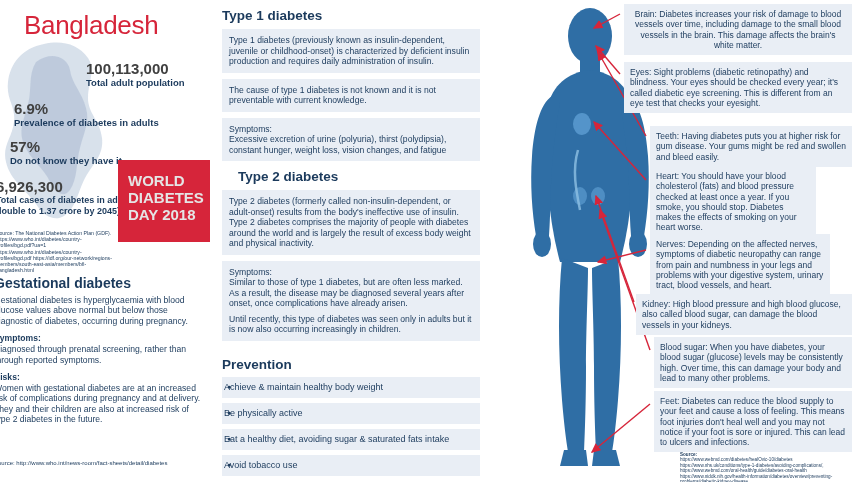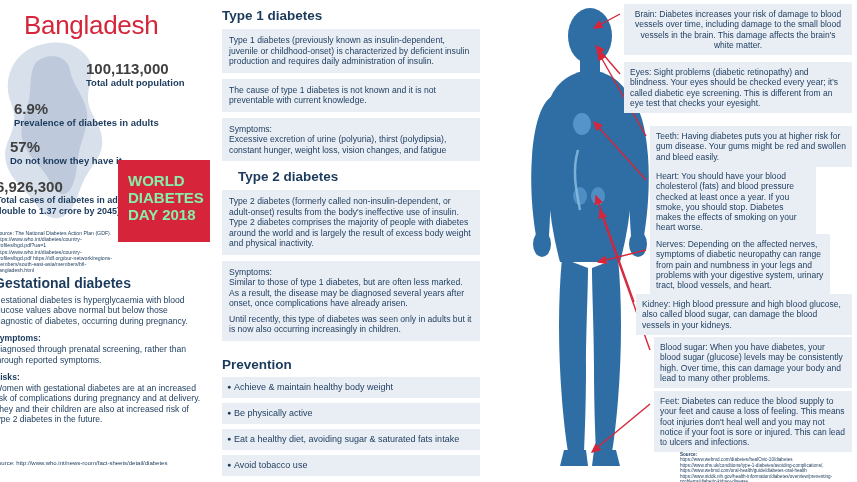--- a/index.html
+++ b/index.html
@@ -32,21 +32,21 @@
   .stat-2 { left:14px; top:100px; }
   .stat-3 { left:10px; top:138px; }
   .stat-4 { left:-4px; top:178px; }
   .stat-4 .sub { font-size:9px; }
   .src-small {
     position:absolute; left:-4px; top:230px; width:120px;
     font-size:5.2px; line-height:6.2px; color:#1b3a5c;
   }
   .wdd-badge {
     position:absolute; left:118px; top:160px; width:92px; height:82px;
-    background:#d6253a; color:#86efac; font-weight:bold;
+    background:#d6253a; color:#e5e5e5; font-weight:bold;
     font-size:15px; line-height:17px; padding:12px 0 0 10px;
   }
   .gest-block { position:absolute; left:-6px; top:275px; width:212px; }
   .gest-title { font-size:14px; font-weight:bold; color:#1b3a5c; margin-bottom:4px; }
   .gest-p { font-size:8.6px; line-height:10.4px; color:#1b3a5c; margin:0 0 7px 0; }
   .gest-h { font-size:8.6px; font-weight:bold; margin:0 0 1px 0; }
   .src-bottom {
     position:absolute; left:-6px; top:460px; width:215px;
     font-size:6px; line-height:7px; color:#1b3a5c;
   }
@@ -55,21 +55,21 @@
   .mid-col { position:absolute; left:222px; top:0; width:258px; height:482px; }
   .sec-title { font-size:13.5px; font-weight:bold; color:#1b3a5c; }
   .card {
     background:#e9eef5; color:#1b3a5c;
     font-size:8.6px; line-height:10.5px;
     padding:6px 7px; margin-bottom:6px;
   }
   .prev-title { font-size:13.5px; font-weight:bold; color:#1b3a5c; margin:16px 0 5px 0; }
   .prev-item {
     background:#e9eef5; font-size:9px; line-height:11px;
-    padding:5px 7px 5px 12px; margin-bottom:5px; position:relative;
+    padding:5px 7px 5px 2px; margin-bottom:5px; position:relative;
   }
   .prev-item::before {
     content:"●"; position:absolute; left:5px; top:4px; font-size:7px; color:#1b3a5c;
   }
 
   
   .figure-wrap { position:absolute; left:520px; top:0; width:140px; height:482px; }
 
   
   .callouts { position:absolute; left:624px; top:0; width:233px; height:482px; }

